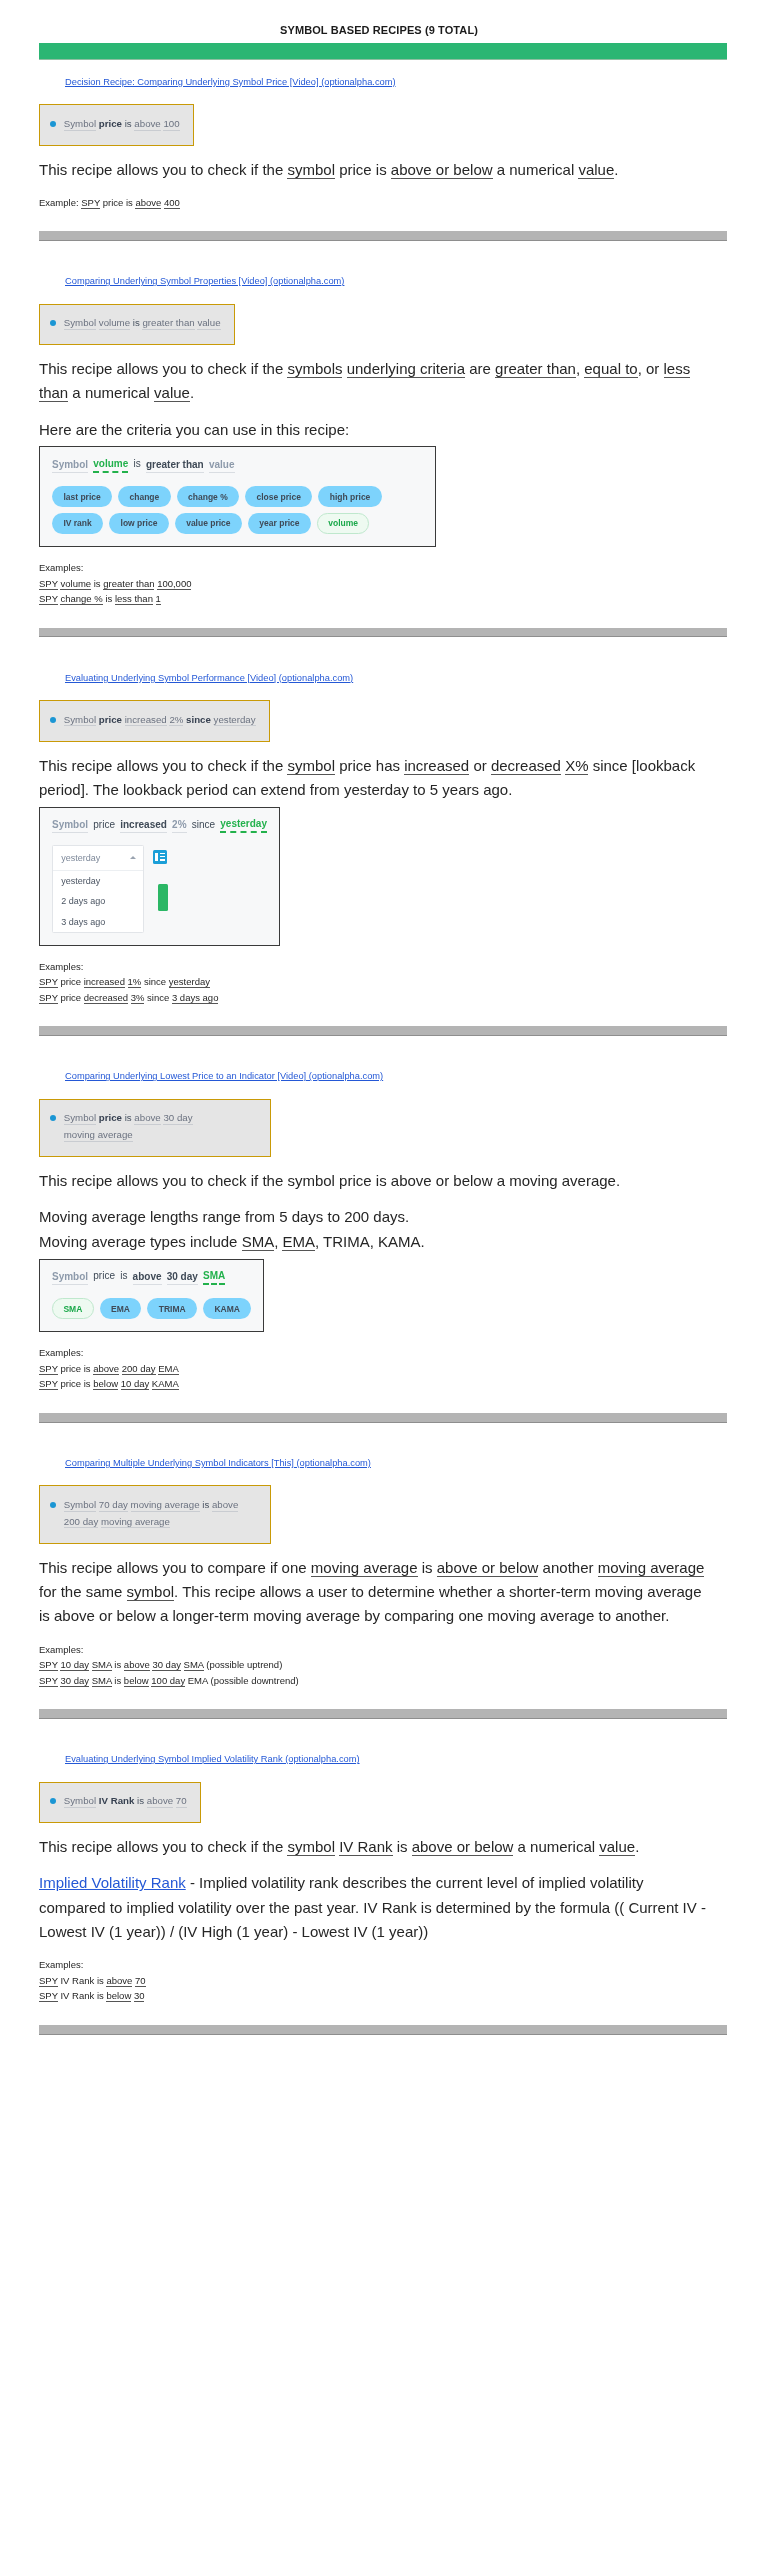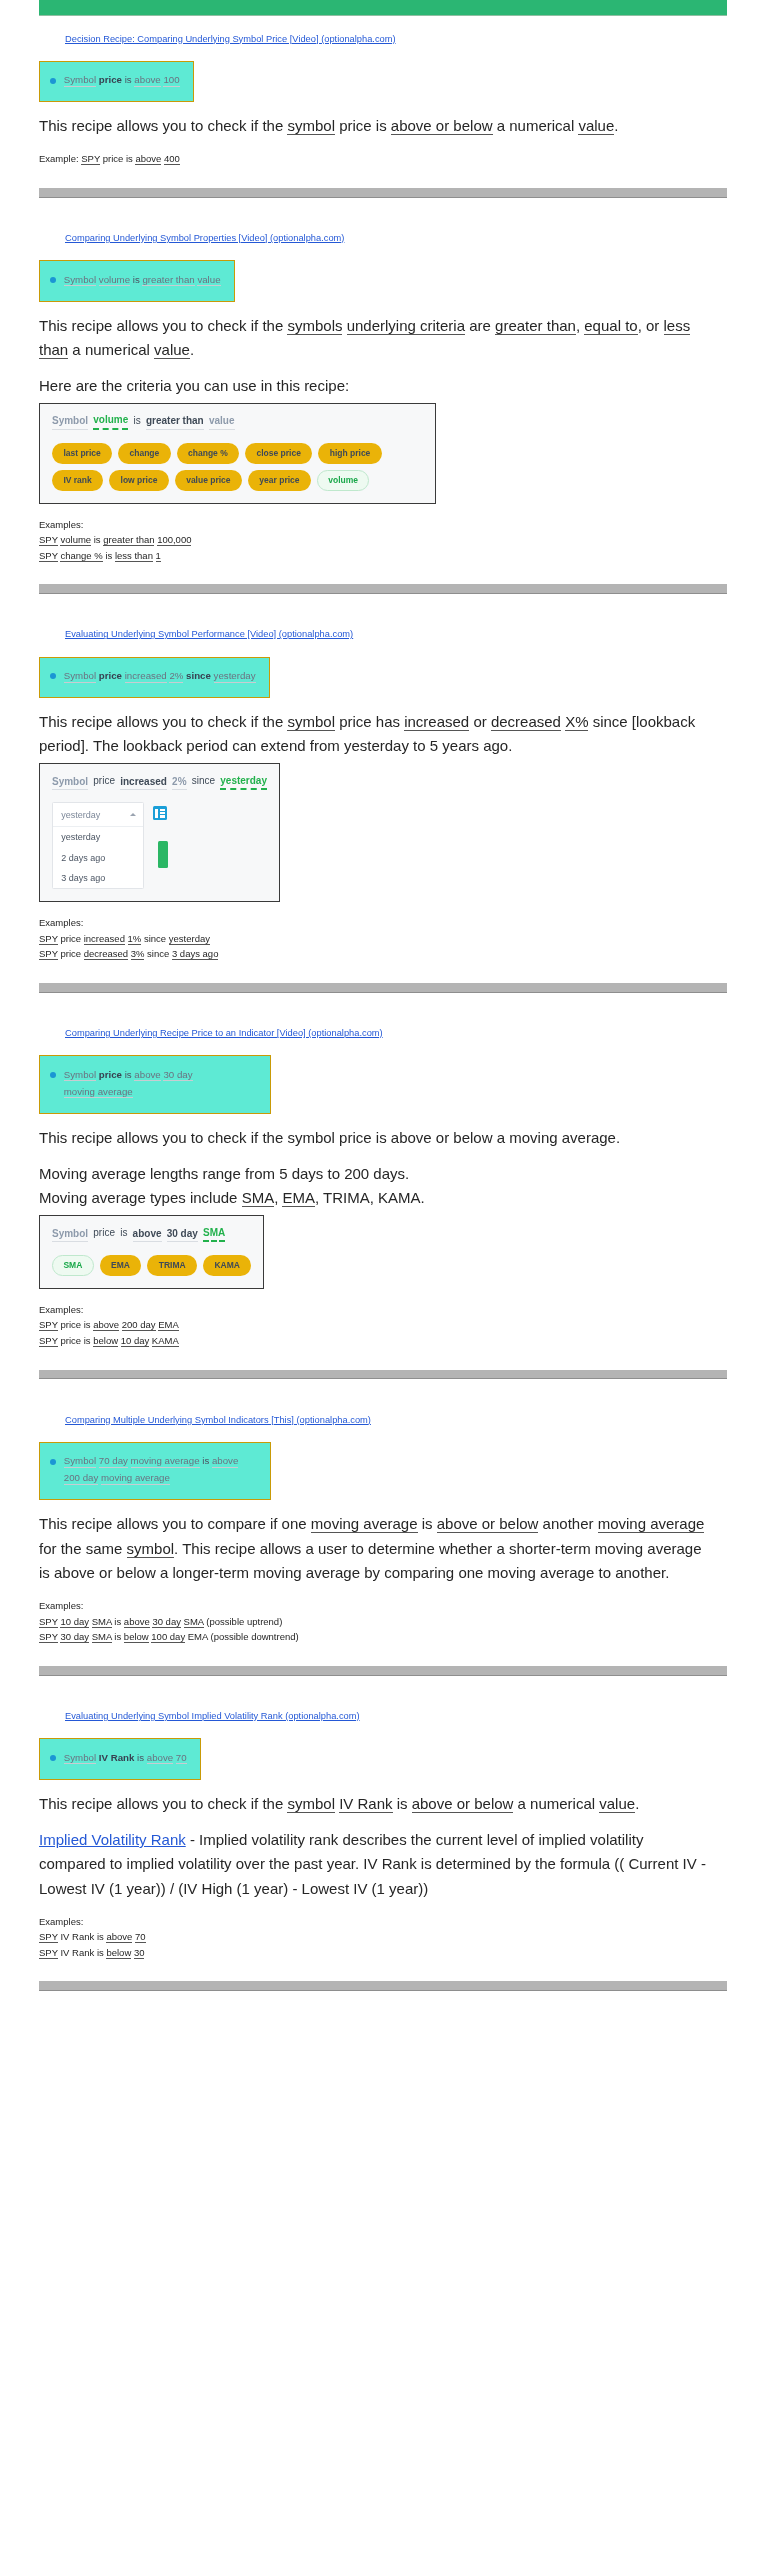--- a/index.html
+++ b/index.html
@@ -55,21 +55,21 @@
   }
   .inline-link {
     color: #2458d6;
     text-decoration: underline;
     cursor: pointer;
   }
 
   
   .recipe-card {
     border: 1.5px solid #c99a07;
-    background: #5eead4;
+    background: #e5e5e5;
     margin: 15px 0 0 0;
     padding: 10.4px 13.4px 12px 10.4px;
     display: inline-block;
     min-width: 0;
   }
   .recipe-row {
     display: flex;
     align-items: flex-start;
     gap: 7.4px;
   }
@@ -139,21 +139,21 @@
   .s-slot { color: #3f4a57; font-weight: bold; border-bottom: 1.5px solid #d9dde2; padding-bottom: 2.2px; }
   .s-blue { color: #8d9aab; font-weight: bold; border-bottom: 1.5px solid #d9dde2; padding-bottom: 2.2px; }
   .s-active {
     color: #22b14c; font-weight: bold;
     padding-bottom: 2.2px;
     border-bottom: 2.2px dashed #22b14c;
   }
 
   .chips { display: flex; flex-wrap: wrap; gap: 6px; margin-top: 13.4px; max-width: 371px; }
   .chip {
-    background: #eab308;
+    background: #7dd3fc;
     color: #3f4a57;
     font-size: 8.5px;
     font-weight: bold;
     border-radius: 10.4px;
     padding: 5.2px 10.4px;
     line-height: 1;
     border: 0.7px solid transparent;
     cursor: pointer;
   }
   .chip.sel {
@@ -228,20 +228,21 @@
     height: 27px;
     background: #2bb765;
     border-radius: 1.5px;
   }
 </style>
 </head>
 <body>
 
 <div class="page">
 
+  <h1 class="doc-title">SYMBOL BASED RECIPES (9 TOTAL)</h1>
 
   <div class="bar-wrap">
     <div class="green-bar"></div>
   </div>
 
   <div id="sections-root">
       <div class="section"><a class="section-link">Decision Recipe: Comparing Underlying Symbol Price [Video] (optionalpha.com)</a><br><div class="recipe-card"><div class="recipe-row">
             <span class="bullet-dot"></span>
             <div class="recipe-text"><span class="tok tok-u">Symbol</span> <span class="tok tok-b">price</span> <span class="tok tok-p">is</span> <span class="tok tok-u">above</span> <span class="tok tok-u">100</span></div>
           </div></div><div class="para"><span>This recipe allows you to check if the </span><span class="u">symbol</span><span> price is </span><span class="u">above or below</span><span> a numerical </span><span class="u">value</span><span>.</span></div><div class="examples-block"><span class="examples-title">Example:</span><span> </span><span class="u">SPY</span><span> price is </span><span class="u">above</span><span> </span><span class="u">400</span></div></div>
@@ -301,21 +302,21 @@
             <div class="list-icon"></div>
             <div class="green-pill"></div>
           </div></div><div class="examples-block">
           <div class="examples-title">Examples:</div>
           <div><span class="u">SPY</span><span> price </span><span class="u">increased</span><span> </span><span class="u">1%</span><span> since </span><span class="u">yesterday</span></div>
           <div><span class="u">SPY</span><span> price </span><span class="u">decreased</span><span> </span><span class="u">3%</span><span> since </span><span class="u">3 days ago</span></div>
         </div></div>
       <div class="sep-block">
         <div class="gray-bar"></div>
       </div>
-      <div class="section"><a class="section-link">Comparing Underlying Recipe Price to an Indicator [Video] (optionalpha.com)</a><br><div class="recipe-card"><div class="recipe-row">
+      <div class="section"><a class="section-link">Comparing Underlying Lowest Price to an Indicator [Video] (optionalpha.com)</a><br><div class="recipe-card"><div class="recipe-row">
             <span class="bullet-dot"></span>
             <div class="recipe-text"><span class="tok tok-u">Symbol</span> <span class="tok tok-b">price</span> <span class="tok tok-p">is</span> <span class="tok tok-u">above</span> <span class="tok tok-u">30 day</span> <span class="tok tok-u">moving average</span></div>
           </div></div><div class="para"><span>This recipe allows you to check if the symbol price is above or below a moving average.</span></div><div class="para">Moving average lengths range from 5 days to 200 days.</div><div class="para tight" style="margin-top: 0px;"><span>Moving average types include </span><span class="u">SMA</span><span>, </span><span class="u">EMA</span><span>, TRIMA, KAMA.</span></div><div class="shot"><div class="shot-sentence">
             <span class="s-sym">Symbol</span>
             <span class="s-plain">price</span>
             <span class="s-plain">is</span>
             <span class="s-slot">above</span>
             <span class="s-slot">30 day</span>
             <span class="s-active">SMA</span>
           </div><div class="chips">

